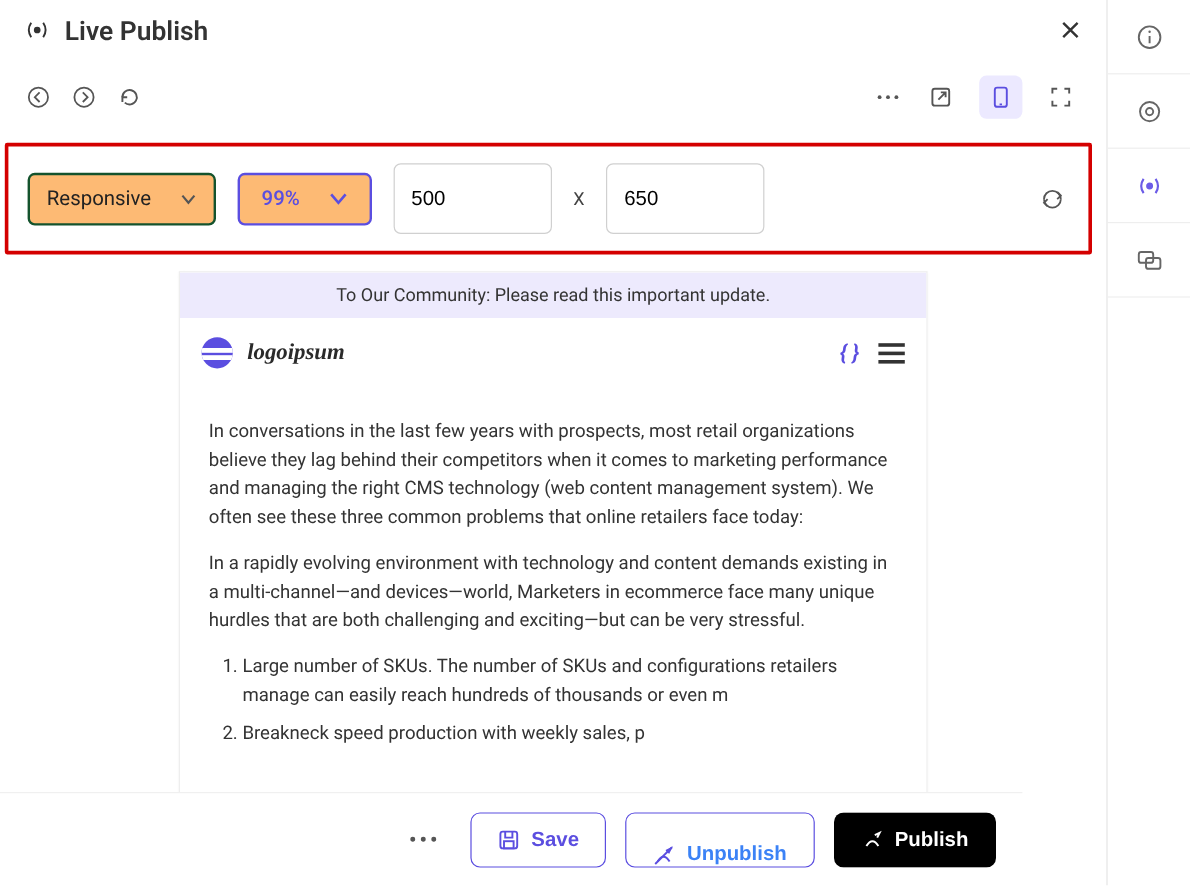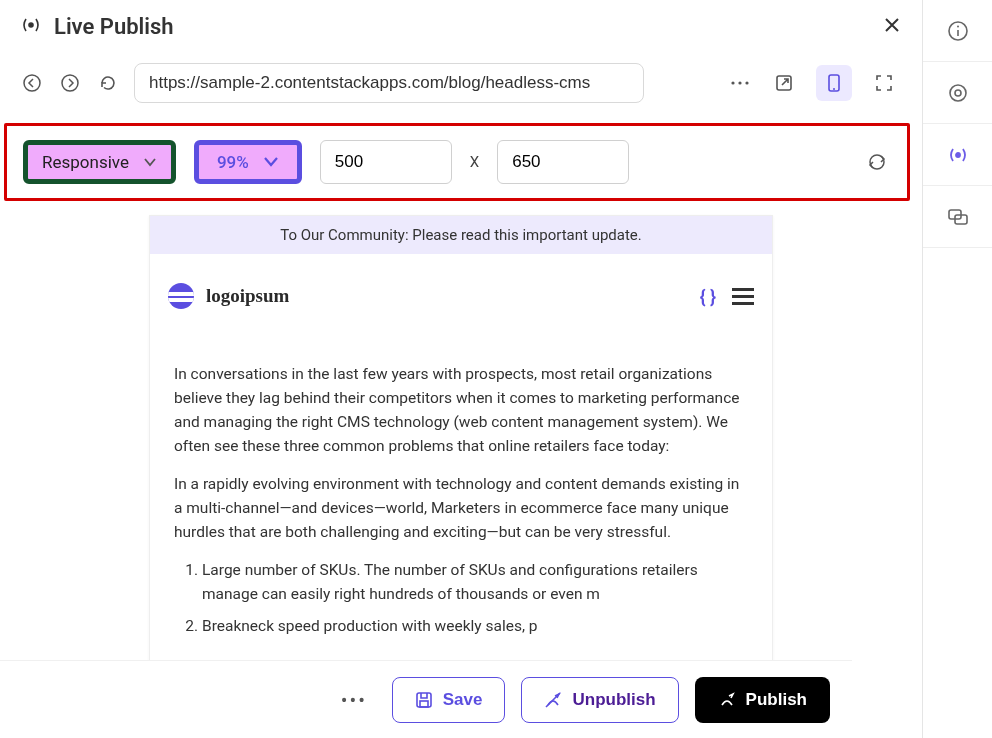--- a/index.html
+++ b/index.html
@@ -13,49 +13,49 @@
 .close { margin-left: auto; cursor: pointer; }
 
 .urlbar-row { display: flex; align-items: center; padding: 10px 20px; gap: 14px; }
 .nav-btn { width: 24px; height: 24px; display: flex; align-items: center; justify-content: center; cursor: pointer; border-radius: 4px; }
 .url-input { flex: 1; max-width: 510px; height: 40px; border: 1px solid #d9d9d9; border-radius: 8px; padding: 0 14px; font-size: 17px; color: #333; }
 .url-right { margin-left: auto; display: flex; align-items: center; gap: 14px; }
 .square-btn { width: 36px; height: 36px; display: flex; align-items: center; justify-content: center; border-radius: 6px; cursor: pointer; }
 .square-btn.active { background: #ece9ff; }
 
 .controls-row { margin: 10px 12px 8px 4px; border: 3px solid #d40000; border-radius: 2px; padding: 14px 16px; display: flex; align-items: center; gap: 18px; }
-.select-box { height: 44px; border: 5px solid #14532d; border-radius: 6px; background: #f0abfc; display: flex; align-items: center; padding: 0 14px; font-size: 17px; gap: 14px; cursor: pointer; }
+.select-box { height: 44px; border: 2px solid #14532d; border-radius: 6px; background: #fdba74; display: flex; align-items: center; padding: 0 14px; font-size: 17px; gap: 24px; cursor: pointer; }
 .select-box.zoom { border-color: #5b4ee0; color: #5b4ee0; padding: 0 18px; font-weight: 500; }
-.num-input { width: 132px; height: 44px; border: 1px solid #d0d0d0; border-radius: 6px; padding: 0 14px; font-size: 17px; }
+.num-input { width: 132px; height: 59px; border: 1px solid #d0d0d0; border-radius: 6px; padding: 0 14px; font-size: 17px; }
 .x-sep { font-size: 15px; color: #444; }
 .rotate-btn { margin-left: auto; cursor: pointer; width: 28px; height: 28px; display:flex; align-items:center; justify-content:center; }
 
 .preview-frame { margin: 14px auto 0; width: 624px; border: 1px solid #eee; background: #fff; box-shadow: 0 1px 3px rgba(0,0,0,0.05); height: 500px; overflow: hidden; display: flex; flex-direction: column; }
 .banner { background: #edeafd; color: #333; text-align: center; padding: 10px; font-size: 15px; }
-.frame-header { display: flex; align-items: center; padding: 29px 18px; gap: 12px; }
+.frame-header { display: flex; align-items: center; padding: 16px 18px; gap: 12px; font-style: italic; }
 .logo-mark { width: 26px; height: 26px; background: #5b4ee0; border-radius: 50%; position: relative; overflow: hidden; }
 .logo-mark::before, .logo-mark::after { content: ""; position: absolute; left: -2px; right: -2px; height: 4px; background: #fff; }
 .logo-mark::before { top: 9px; }
 .logo-mark::after { top: 15px; }
 .logo-text { font-family: Georgia, serif; font-size: 19px; font-weight: 600; color: #2a2a2a; }
 .frame-header-right { margin-left: auto; display: flex; align-items: center; gap: 16px; }
 .braces { color: #5b4ee0; font-size: 18px; font-weight: bold; }
 .hamb { display: flex; flex-direction: column; gap: 4px; cursor: pointer; }
 .hamb span { display: block; width: 22px; height: 3px; background: #333; }
 
 .frame-body { padding: 10px 24px 16px; overflow-y: hidden; font-size: 15.5px; line-height: 1.55; color: #333; }
 .frame-body p { margin: 14px 0; }
 .frame-body ol { margin: 6px 0 0 28px; }
 .frame-body li { margin-bottom: 8px; }
 
 .footer { position: absolute; bottom: 0; left: 0; right: 70px; height: 78px; background: #fff; display: flex; align-items: center; justify-content: flex-end; gap: 16px; padding: 0 22px; border-top: 1px solid #f0f0f0; }
 .more-dots { width: 44px; height: 44px; display: flex; align-items: center; justify-content: center; cursor: pointer; font-size: 20px; letter-spacing: 2px; color: #555; }
 .btn { height: 46px; border-radius: 8px; display: inline-flex; align-items: center; gap: 10px; padding: 0 22px; font-size: 17px; font-weight: 600; cursor: pointer; border: 1.5px solid transparent; }
 .btn.save { color: #5b4ee0; border-color: #5b4ee0; background: #fff; }
-.btn.unpub { color: #4c1d95; border-color: #5b4ee0; background: #fff; }
+.btn.unpub { color: #3b82f6; border-color: #5b4ee0; background: #fff; align-items: flex-end; }
 .btn.pub { background: #000000; color: #fff; }
 
 .rail-item { width: 70px; height: 62px; display: flex; align-items: center; justify-content: center; border-bottom: 1px solid #eee; cursor: pointer; color: #666; }
 .rail-item.active { color: #6c5ce7; }
 </style>
 </head>
 <body>
 
 <div class="main-area">
   <div class="header">
@@ -88,21 +88,20 @@
           <circle cx="10" cy="10" r="8" stroke="#555" stroke-width="1.5" fill="none"></circle>
           <path d="M9 6 L13 10 L9 14" stroke="#555" stroke-width="1.5" fill="none"></path>
         </svg>
       </span>
     <span class="nav-btn">
         <svg width="20" height="20" viewBox="0 0 20 20">
           <path d="M4 10 a6 6 0 1 1 2 4.5" stroke="#555" stroke-width="1.6" fill="none"></path>
           <path d="M4 14 L4 10 L8 10" stroke="#555" stroke-width="1.6" fill="none"></path>
         </svg>
       </span>
-    <input class="url-input" value="https://sample-2.contentstackapps.com/blog/headless-cms" style="">
     <div class="url-right">
       <span class="nav-btn">
         <svg width="20" height="6" viewBox="0 0 20 6">
             <circle cx="3" cy="3" r="1.6" fill="#555"></circle>
             <circle cx="10" cy="3" r="1.6" fill="#555"></circle>
             <circle cx="17" cy="3" r="1.6" fill="#555"></circle>
           </svg>
       </span>
       <span class="square-btn">
         <svg width="18" height="18" viewBox="0 0 18 18" stroke="#555" stroke-width="1.6" fill="none">
@@ -161,21 +160,21 @@
             <span></span>
             <span></span>
             <span></span>
           </span>
       </div>
     </div>
     <div class="frame-body">
       <p>In conversations in the last few years with prospects, most retail organizations believe they lag behind their competitors when it comes to marketing performance and managing the right CMS technology (web content management system). We often see these three common problems that online retailers face today:</p>
       <p>In a rapidly evolving environment with technology and content demands existing in a multi-channel—and devices—world, Marketers in ecommerce face many unique hurdles that are both challenging and exciting—but can be very stressful.</p>
       <ol>
-        <li>Large number of SKUs. The number of SKUs and configurations retailers manage can easily right hundreds of thousands or even m</li>
+        <li>Large number of SKUs. The number of SKUs and configurations retailers manage can easily reach hundreds of thousands or even m</li>
         <li>Breakneck speed production with weekly sales, p</li>
       </ol>
     </div>
   </div>
 
   <div class="footer">
     <span class="more-dots">•••</span>
     <button class="btn save">
       <svg width="18" height="18" viewBox="0 0 18 18" stroke="#5b4ee0" stroke-width="1.6" fill="none">
           <rect x="2" y="2" width="14" height="14" rx="2"></rect>

